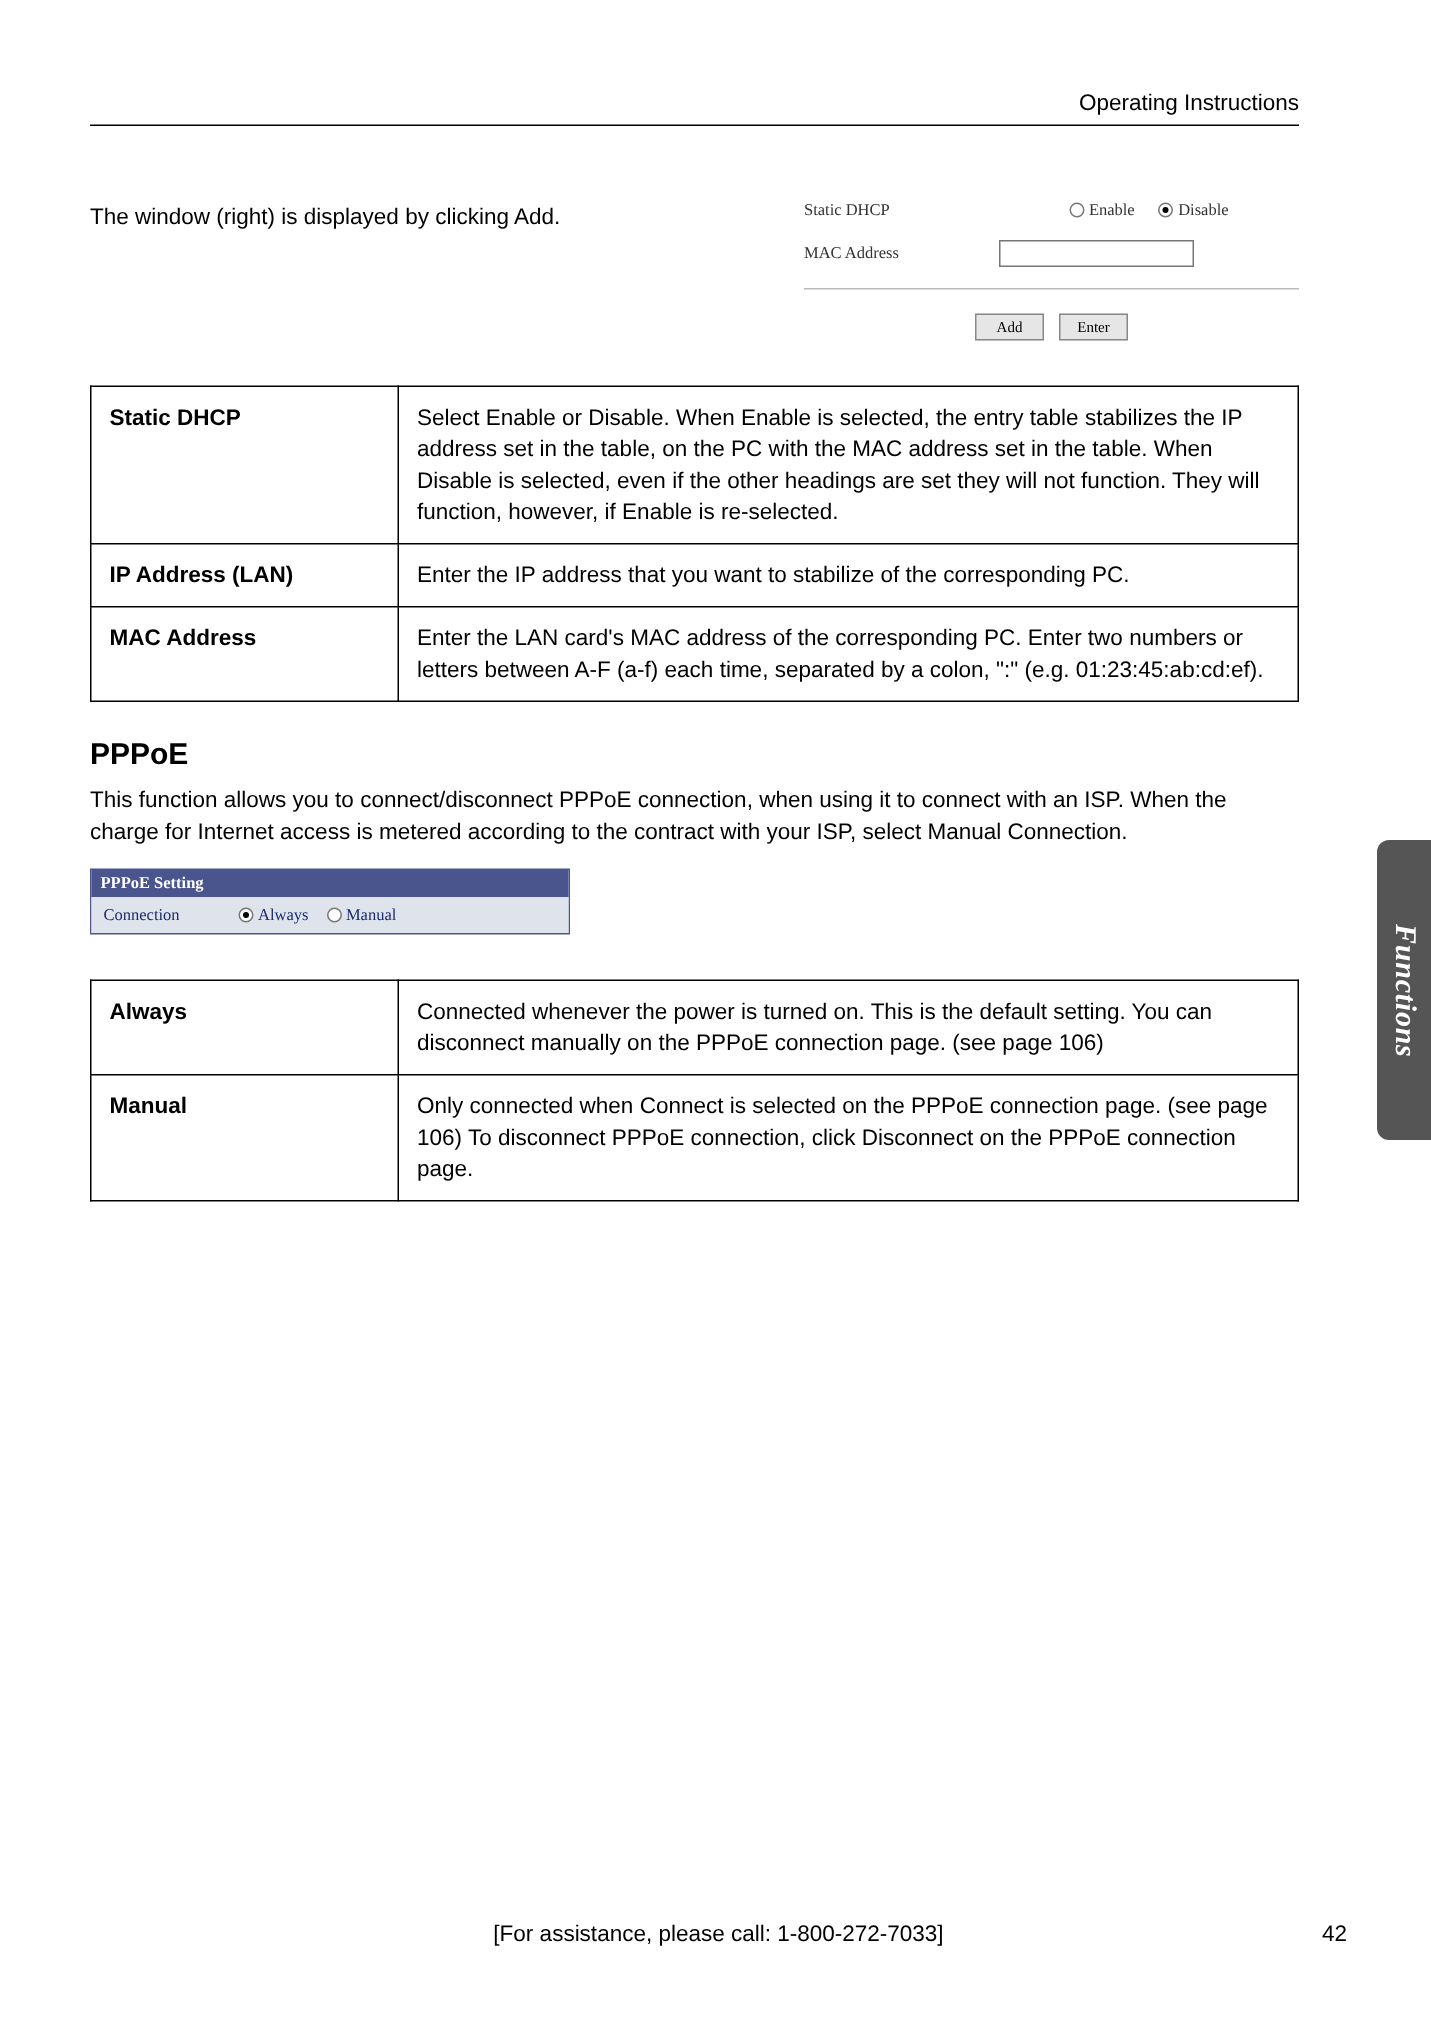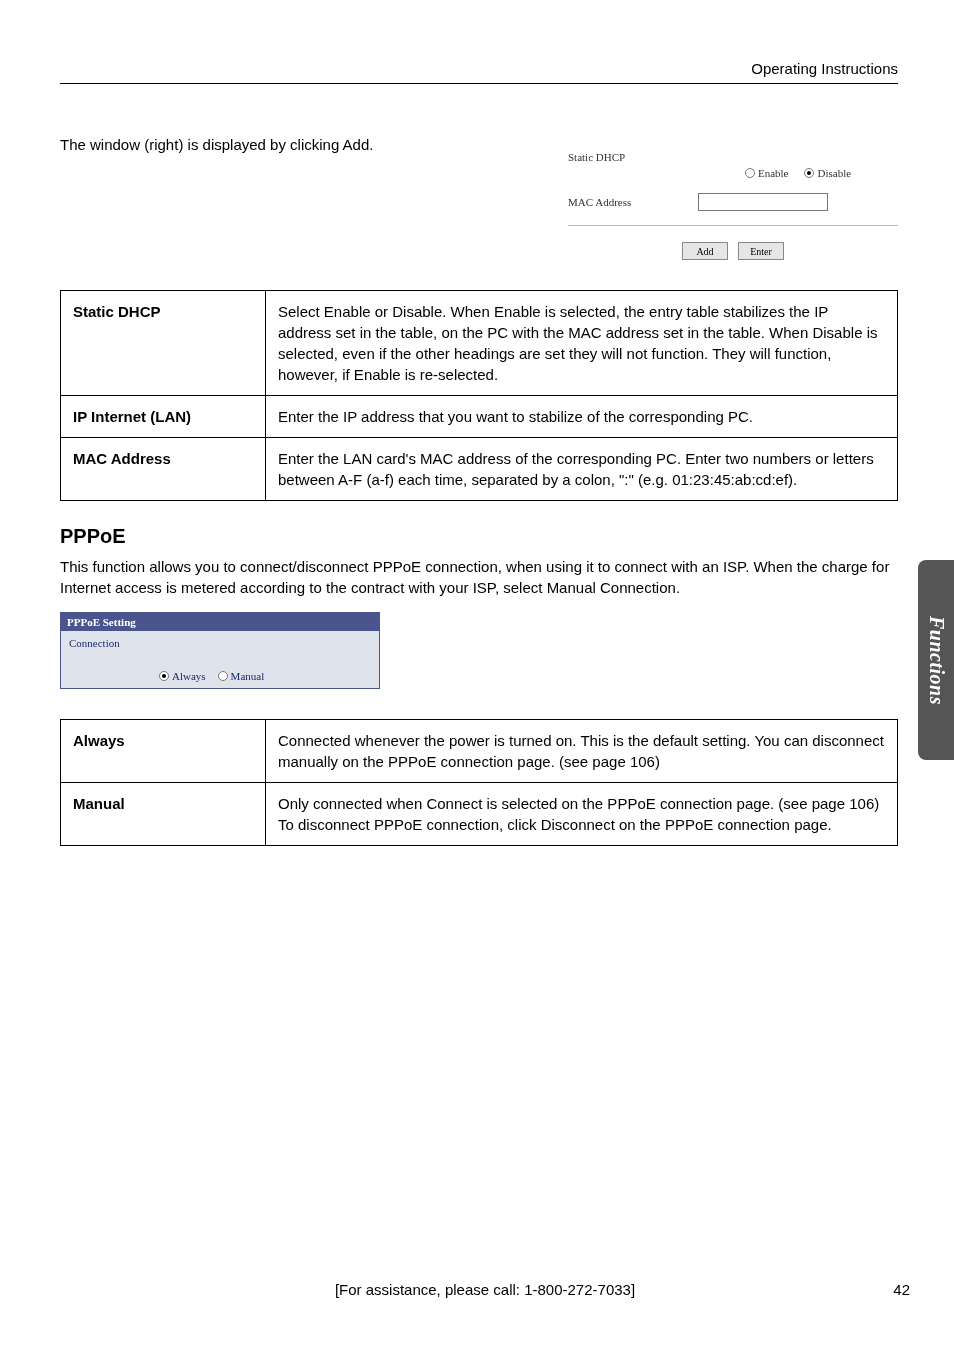--- a/index.html
+++ b/index.html
@@ -5,21 +5,21 @@
   * { box-sizing: border-box; margin: 0; padding: 0; }
   body {
     font-family: Arial, Helvetica, sans-serif;
     background: #fff;
     width: 954px;
     height: 1348px;
     position: relative;
     color: #000;
   }
   .page {
-    padding: 60px 56px 40px 60px;
+    padding: 60px 88px 40px 60px;
     position: relative;
     height: 100%;
   }
   .header-text {
     text-align: right;
     font-size: 15px;
     margin-bottom: 6px;
   }
   .header-line {
     border-bottom: 1.5px solid #000;
@@ -45,21 +45,21 @@
     display: flex;
     align-items: center;
     margin-bottom: 14px;
     font-size: 11px;
     color: #333;
     font-family: "Times New Roman", serif;
   }
   .form-row .fl { width: 130px; }
   .form-row .fc { flex: 1; }
   .radio-group { display: flex; gap: 16px; align-items: center; justify-content:center; }
-  .radio-group label { display:flex; align-items:center; gap:3px;margin-top:33px; }
+  .radio-group label { display:flex; align-items:center; gap:3px; }
   .radio-dot {
     width: 10px; height: 10px; border:1px solid #777; border-radius:50%;
     display:inline-block; background:#fff; position:relative;
   }
   .radio-dot.selected::after {
     content:""; position:absolute; inset:2px; background:#000; border-radius:50%;
   }
   .text-input {
     width: 130px; height: 18px; border:1px solid #777; background:#fff;
   }
@@ -156,21 +156,21 @@
     font-size: 20px;
     transform: rotate(90deg);
     white-space: nowrap;
     font-family: Georgia, "Times New Roman", serif;
     letter-spacing: 0.5px;
   }
 
   .footer {
     position:absolute;
     bottom: 50px;
-    left: 60px; right: 44px;
+    left: 60px; right: 56px;
     display:flex;
     justify-content: space-between;
     font-size: 15px;
   }
   .footer .center { flex:1; text-align:center; }
   .footer .pageno { width: 40px; text-align:right; }
 </style>
 </head>
 <body>
 
@@ -208,21 +208,21 @@
     </div>
   </div>
 
   <table class="def-table">
     <tbody>
         <tr>
       <td class="label">Static DHCP</td>
       <td>Select Enable or Disable. When Enable is selected, the entry table stabilizes the IP address set in the table, on the PC with the MAC address set in the table. When Disable is selected, even if the other headings are set they will not function. They will function, however, if Enable is re-selected.</td>
     </tr>
     <tr>
-      <td class="label">IP Internet (LAN)</td>
+      <td class="label">IP Address (LAN)</td>
       <td>Enter the IP address that you want to stabilize of the corresponding PC.</td>
     </tr>
     <tr>
       <td class="label">MAC Address</td>
       <td>Enter the LAN card's MAC address of the corresponding PC. Enter two numbers or letters between A-F (a-f) each time, separated by a colon, ":" (e.g. 01:23:45:ab:cd:ef).</td>
     </tr>
   </tbody>
     </table>
 
   <h2 class="section">PPPoE</h2>

